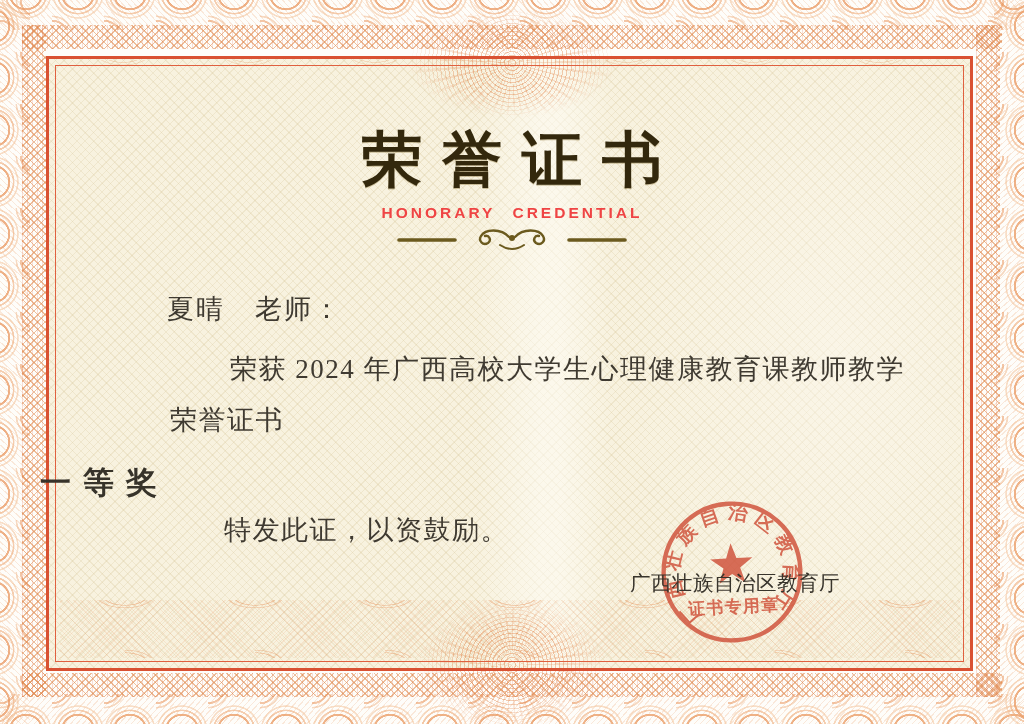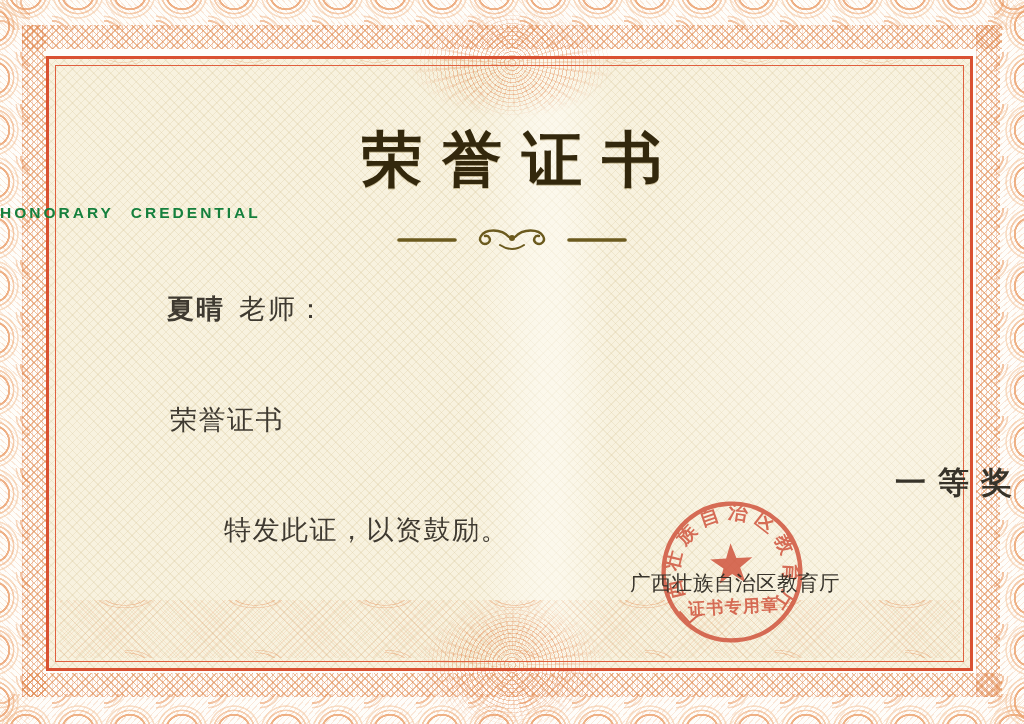--- a/index.html
+++ b/index.html
@@ -100,34 +100,34 @@
   
   .content{position:absolute; z-index:7; inset:0; color:#3f3a31;}
   .title{
     position:absolute; top:126px; left:0; right:0; text-align:center;
     font-size:60px; line-height:1.1; font-weight:900; color:#33280d;
     letter-spacing:20px; padding-left:20px;
     font-family:"DejaVu Serif","Liberation Serif",serif;
     text-shadow:0 1px 0 rgba(120,95,30,.35);
   }
   .subtitle{
-    position:absolute; top:204px; left:0; right:0; 
-    font-size:15.5px; font-weight:bold; color:#15803d;
+    position:absolute; top:204px; left:0; right:0; text-align:center;
+    font-size:15.5px; font-weight:bold; color:#ef4444;
     letter-spacing:3px; word-spacing:10px;
     font-family:"Liberation Sans",sans-serif;
   }
   .flourish{position:absolute; top:226px; left:50%; transform:translateX(-50%);}
   .line{position:absolute; font-size:27px; letter-spacing:1.5px; white-space:nowrap;}
   .recipient{top:291px; left:167px; letter-spacing:2px;}
-  .recipient .name{margin-right:14px;font-weight:bold;}
+  .recipient .name{margin-right:30px;}
   .body1{top:351px; left:170px;}
   .body1 .indent{display:inline-block; width:60px;}
   .body2{top:402px; left:170px;}
   .award{
-    position:absolute; top:462px; left:0; right:0; text-align:right;
+    position:absolute; top:462px; left:0; right:0; text-align:left;
     font-size:31px; font-weight:700; letter-spacing:12px; padding-left:40px; color:#37332a;
   }
   .closing{top:512px; left:224px;}
   .issuer{position:absolute; top:569px; left:630px; font-size:20.5px; letter-spacing:.5px; color:#38342c; white-space:nowrap;}
   .date{position:absolute; top:610px; left:677px; font-size:21px; letter-spacing:.5px; color:#38342c; white-space:nowrap;}
 </style>
 </head>
 <body>
 
 <div class="certificate">
@@ -178,20 +178,23 @@
         <path d="M118,11 C126,2 142,3 146,10 C149,15 144,20 139,17 C135,14 138,9 142,10" stroke-width="2.4"></path>
         <path d="M103,19 q12,8 24,0" stroke-width="2"></path>
         <circle cx="115" cy="12" r="3" fill="#6b5a1e" stroke="none"></circle>
       </g>
     </svg>
 
     <div class="line recipient">
       <span class="name">夏晴</span><span>老师：</span>
     </div>
 
+    <div class="line body1">
+      <span class="indent"></span><span>荣获 2024 年广西高校大学生心理健康教育课教师教学</span>
+    </div>
 
     <div class="line body2">荣誉证书</div>
 
     <div class="award">一等奖</div>
 
     <div class="line closing">特发此证，以资鼓励。</div>
 
     <div class="issuer">广西壮族自治区教育厅</div>
 
 

